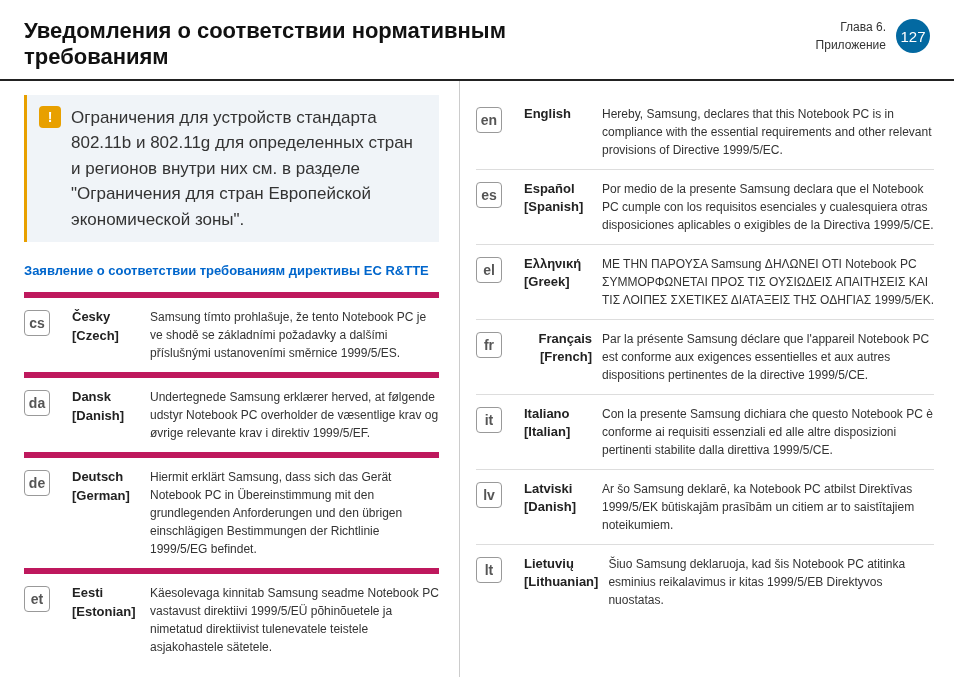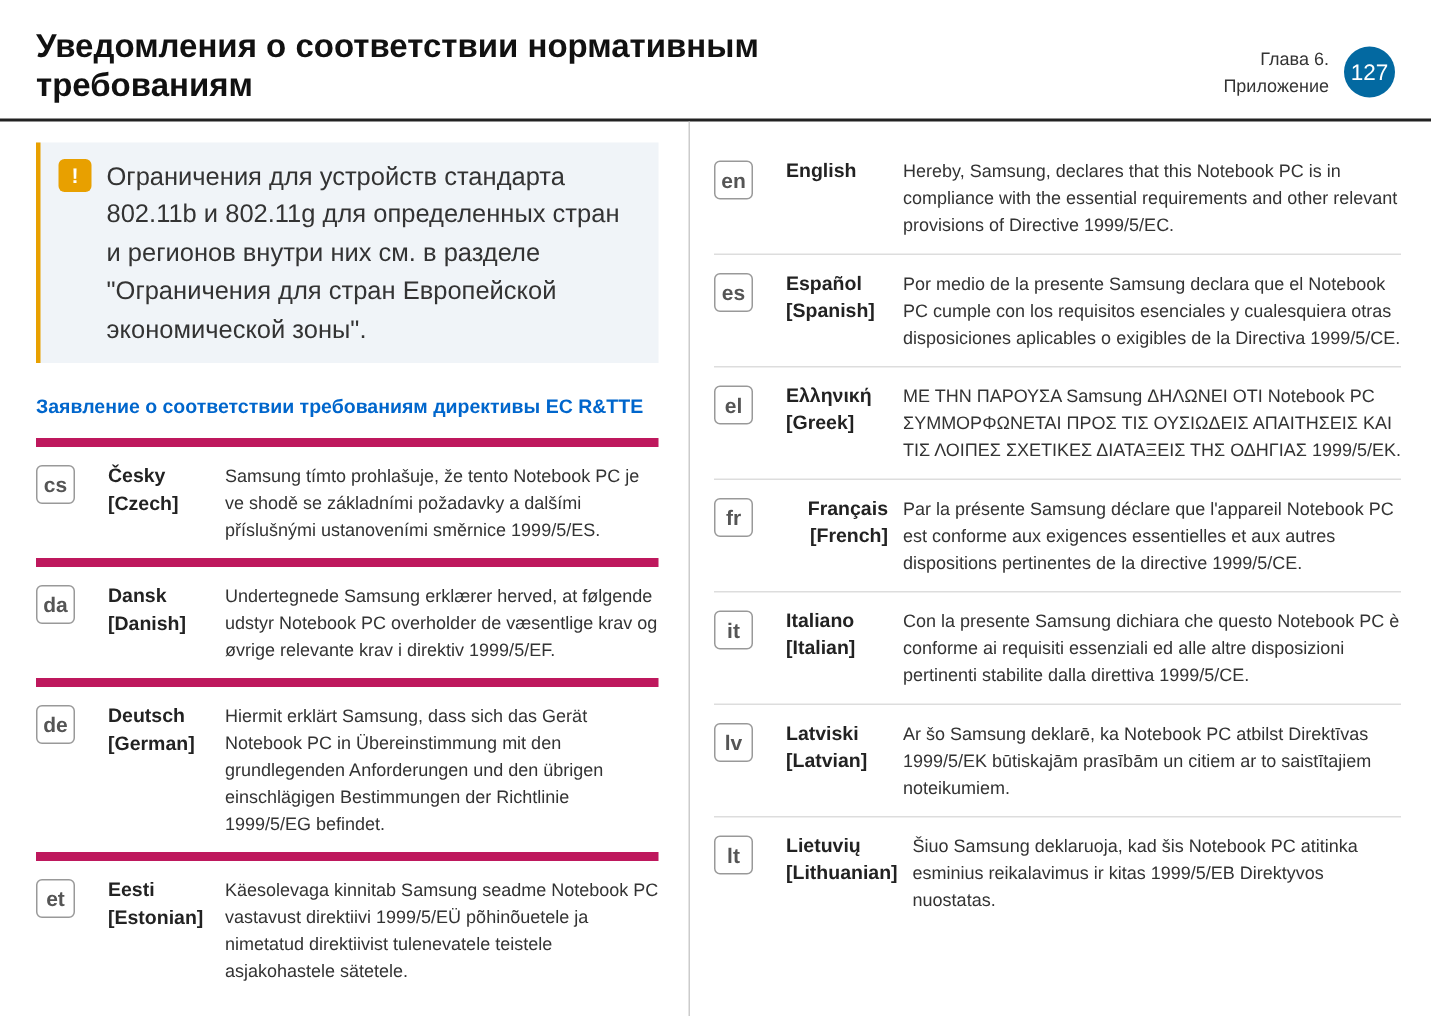--- a/index.html
+++ b/index.html
@@ -35,21 +35,21 @@
       font-weight: bold;
       color: #111;
       line-height: 1.2;
       max-width: 580px;
     }
 
     .header-right {
       display: flex;
       align-items: center;
       gap: 10px;
-      margin-top: 12px;
+      margin-top: 0;
     }
 
     .chapter-info {
       font-size: 12px;
       color: #333;
       text-align: right;
       line-height: 1.5;
     }
 
     .page-number-badge {
@@ -258,21 +258,21 @@
           </div>
           <div class="lang-row">
             <div class="lang-badge">it</div>
             <div class="lang-name" style="white-space: pre-line;">Italiano
 [Italian]</div>
             <div class="lang-text">Con la presente Samsung dichiara che questo Notebook PC è conforme ai requisiti essenziali ed alle altre disposizioni pertinenti stabilite dalla direttiva 1999/5/CE.</div>
           </div>
           <div class="lang-row">
             <div class="lang-badge">lv</div>
             <div class="lang-name" style="white-space: pre-line;">Latviski
-[Latvian]</div>
+[Danish]</div>
             <div class="lang-text">Ar šo Samsung deklarē, ka Notebook PC atbilst Direktīvas 1999/5/EK būtiskajām prasībām un citiem ar to saistītajiem noteikumiem.</div>
           </div>
           <div class="lang-row">
             <div class="lang-badge">lt</div>
             <div class="lang-name" style="white-space: pre-line;">Lietuvių
 [Lithuanian]</div>
             <div class="lang-text">Šiuo Samsung deklaruoja, kad šis Notebook PC atitinka esminius reikalavimus ir kitas 1999/5/EB Direktyvos nuostatas.</div>
           </div>
         </div>
     </div>

